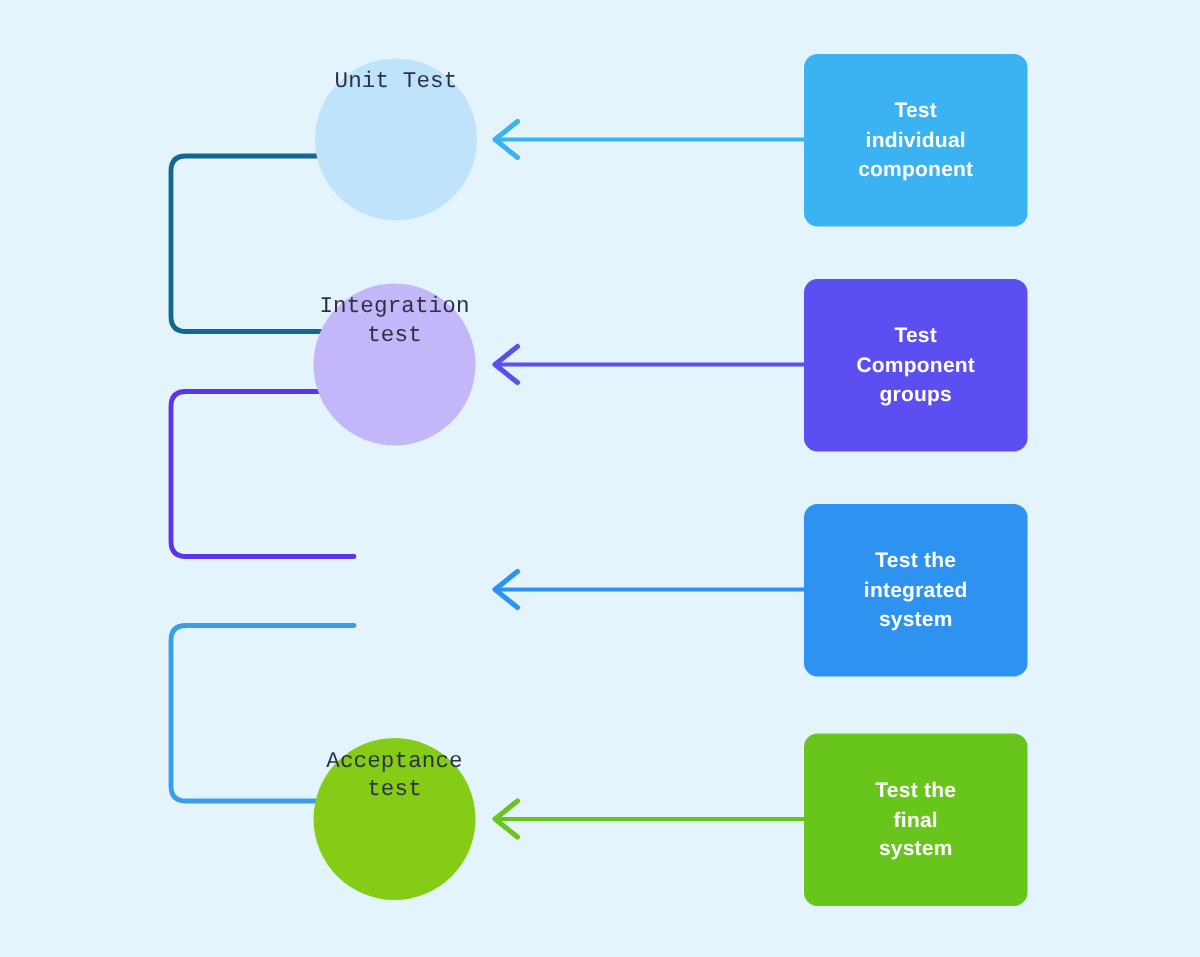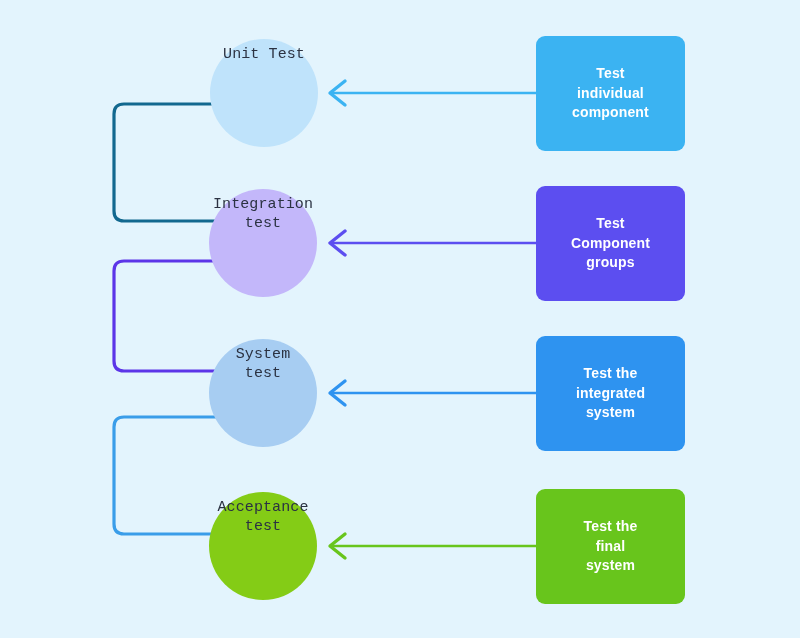--- a/index.html
+++ b/index.html
@@ -92,23 +92,20 @@
     </g>
   </svg>
 
   <div class="node-circle" style="left:210px; top:39px; width:108px; height:108px; background:#bfe3fb;">
     <span>Unit Test</span>
   </div>
   <div class="node-circle" style="left:209px; top:189px; width:108px; height:108px; background:#c3b7fa;">
     <span>Integration
 test</span>
   </div>
-  <div class="node-circle" style="left:209px; top:339px; width:108px; height:108px; background:#a7cdf2;">
-    <span>System test</span>
-  </div>
   <div class="node-circle" style="left:209px; top:492px; width:108px; height:108px; background:#84cc16;">
     <span>Acceptance
 test</span>
   </div>
 
   <div class="desc-box" style="left:536px; top:36px; width:149px; height:115px; background:#3bb3f2;">
     <span>Test
 individual
 component</span>
   </div>

